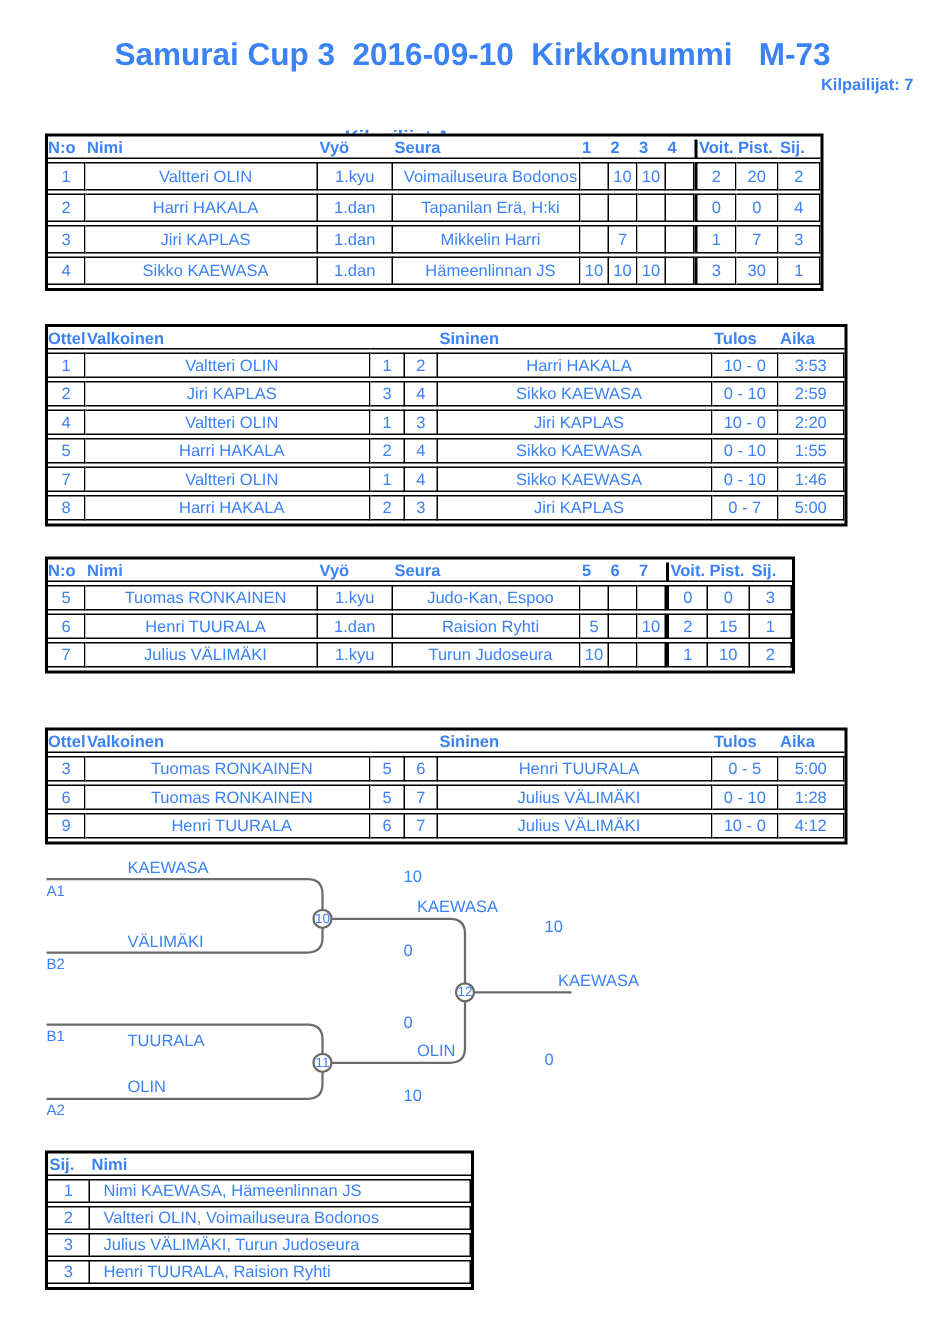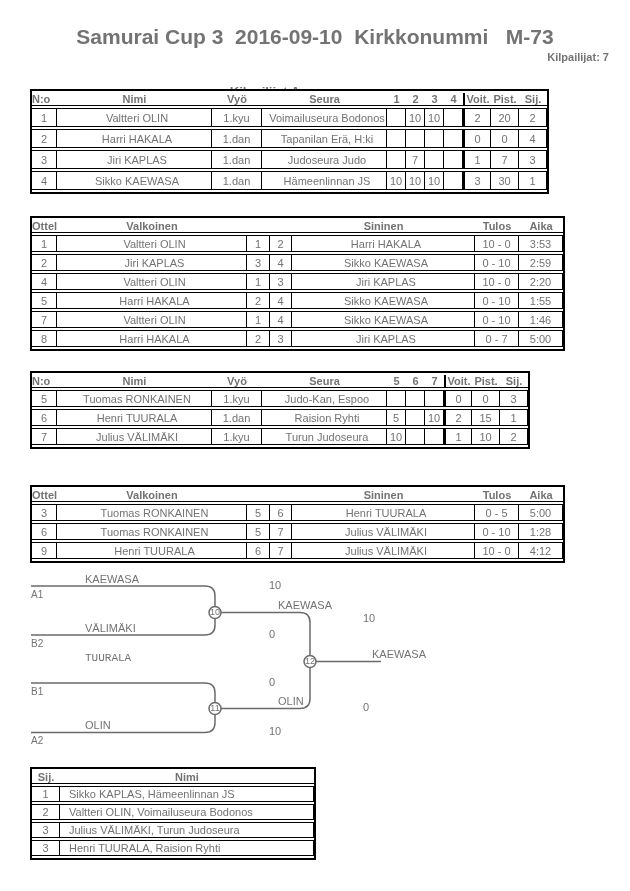--- a/index.html
+++ b/index.html
@@ -1,36 +1,36 @@
 <!DOCTYPE html>
 <html><head>
 <meta charset="utf-8">
 <style>
   html,body { margin:0; padding:0; background:#fff; }
   .page {
     position:relative; width:630px; height:891px; background:#ffffff;
-    color:#737373; font-family:"Liberation Sans", sans-serif; overflow:hidden;
+    color:#3b82f6; font-family:"Liberation Sans", sans-serif; overflow:hidden;
   }
   .title {
     position:absolute; top:25px; left:0; width:100%; text-align:center;
     font-size:21px; font-weight:bold; white-space:pre;
   }
   .count {
     position:absolute; top:51px; right:21px; font-size:11px; font-weight:bold;
   }
   .sec-heading {
     position:absolute; font-size:13px; font-weight:bold; text-align:center;margin-top:20px;
   }
   table.sheet {
     position:absolute; border:2px solid #000; border-collapse:separate;
     border-spacing:0 2px; table-layout:fixed; background:#fff;
   }
   .sheet th {
     font-size:11px; font-weight:bold; padding:0 1px; height:12px;
-    border:0; border-bottom:1px solid #000; text-align:center;
+    border:0; border-bottom:1px solid #000; text-align:left;
     overflow:hidden; white-space:nowrap;
   }
   .sheet td {
     font-size:11px; padding:0 1px; border:1px solid #000; border-left:0;
     text-align:center; overflow:hidden; white-space:nowrap; background:#fff;
   }
   .pool-a td { height:17px; }
   .pool-b td { height:15px; }
   .matches td { height:15px; }
   .results td { height:14px; }
@@ -104,21 +104,21 @@
       <td></td>
       <td></td>
       <td class="grp">0</td>
       <td>0</td>
       <td>4</td>
     </tr>
     <tr>
       <td>3</td>
       <td class="l">Jiri KAPLAS</td>
       <td>1.dan</td>
-      <td class="l">Judoseura Judo</td>
+      <td class="l">Mikkelin Harri</td>
       <td></td>
       <td>7</td>
       <td></td>
       <td></td>
       <td class="grp">1</td>
       <td>7</td>
       <td>3</td>
     </tr>
     <tr>
       <td>4</td>
@@ -347,21 +347,21 @@
   <div class="bk" style="left:37px; top:573px;">KAEWASA</div>
   <div class="bk-seed" style="left:31px; top:590px;">A1</div>
   <div class="bk" style="left:221px; top:579px;">10</div>
   <div class="bk" style="left:37px; top:622px;">VÄLIMÄKI</div>
   <div class="bk-seed" style="left:31px; top:639px;">B2</div>
   <div class="bk" style="left:221px; top:628px;">0</div>
   <div class="bk-num" style="left:206px; top:606px;">10</div>
   <div class="bk" style="left:230px; top:599px;">KAEWASA</div>
   <div class="bk" style="left:315px; top:612px;">10</div>
 
-  <div class="bk" style="left:37px; top:652px;font-family:Liberation Mono, monospace;">TUURALA</div>
+  <div class="bk" style="left:37px; top:688px;">TUURALA</div>
   <div class="bk-seed" style="left:31px; top:687px;">B1</div>
   <div class="bk" style="left:221px; top:676px;">0</div>
   <div class="bk" style="left:37px; top:719px;">OLIN</div>
   <div class="bk-seed" style="left:31px; top:736px;">A2</div>
   <div class="bk" style="left:221px; top:725px;">10</div>
   <div class="bk-num" style="left:206px; top:702px;">11</div>
   <div class="bk" style="left:230px; top:695px;">OLIN</div>
   <div class="bk" style="left:315px; top:701px;">0</div>
 
   <div class="bk-num" style="left:301px; top:655px;">12</div>
@@ -373,21 +373,21 @@
       <col style="width:28px">
         <col style="width:254px">
     </colgroup>
     <tbody>
         <tr>
       <th>Sij.</th>
       <th>Nimi</th>
     </tr>
     <tr>
       <td>1</td>
-      <td class="ln">Sikko KAPLAS, Hämeenlinnan JS</td>
+      <td class="ln">Nimi KAEWASA, Hämeenlinnan JS</td>
     </tr>
     <tr>
       <td>2</td>
       <td class="ln">Valtteri OLIN, Voimailuseura Bodonos</td>
     </tr>
     <tr>
       <td>3</td>
       <td class="ln">Julius VÄLIMÄKI, Turun Judoseura</td>
     </tr>
     <tr>

